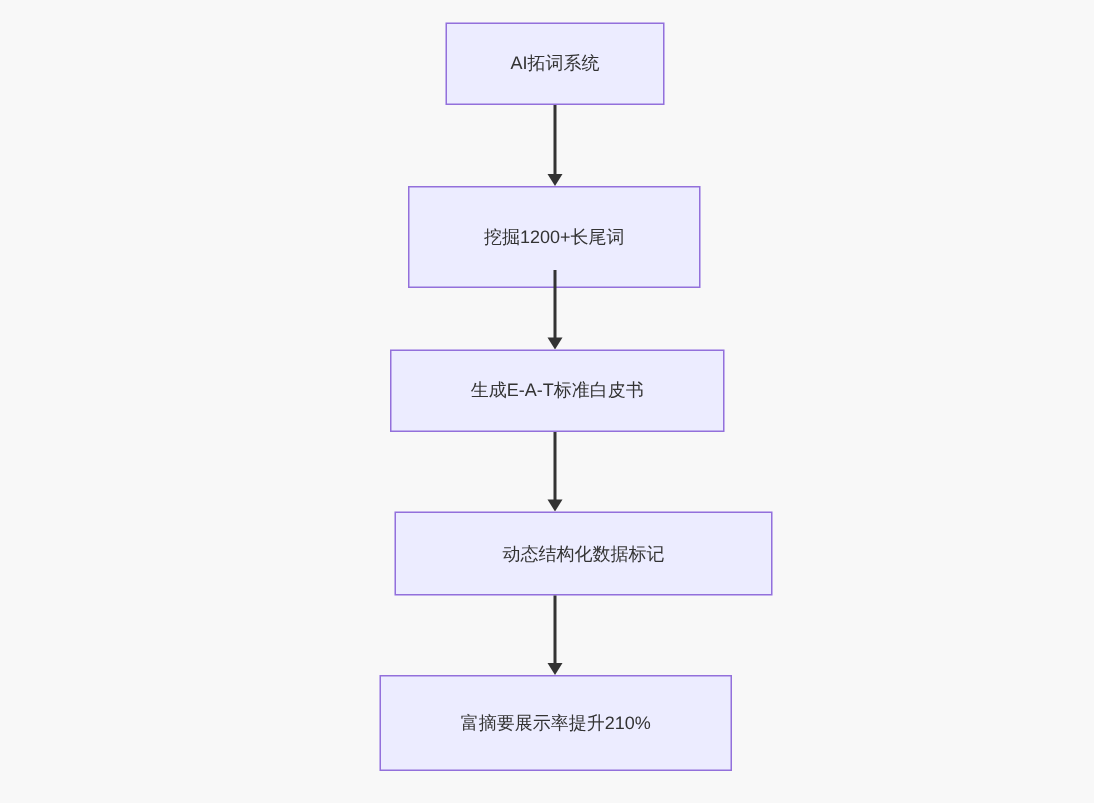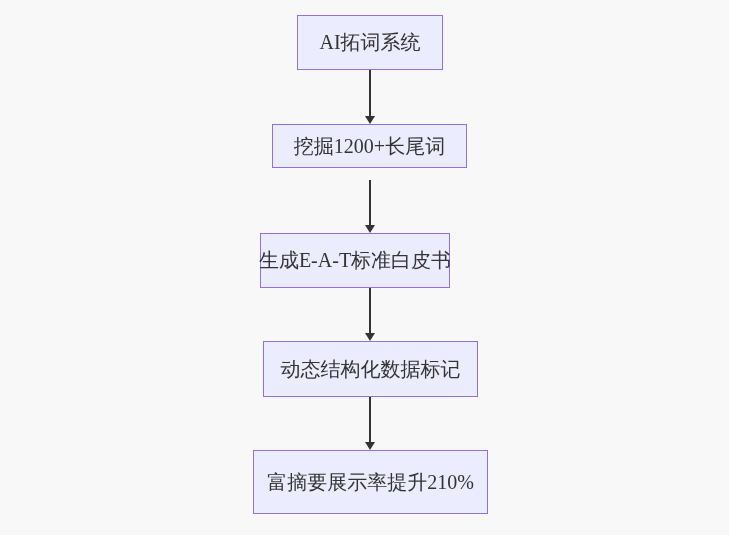--- a/index.html
+++ b/index.html
@@ -16,32 +16,31 @@
     height: 535px;
     background: var(--page_background, #f8f8f8);
     overflow: hidden;
   }
   .node {
     position: absolute;
     box-sizing: border-box;
     background: var(--node_fill, #ECECFF);
     border: 1px solid var(--node_border, #9370DB);
     color: var(--text_color, #333333);
-    font-size: 20px;
+    font-size: 12px;
     display: flex;
     align-items: center;
     justify-content: center;
     text-align: center;
     white-space: nowrap;
-    font-family: Liberation Serif, serif;
   }
   .n1 { left: 297px; top: 15px;  width: 146px; height: 55px; }
-  .n2 { left: 272px; top: 124px; width: 195px; height: 44px; }
-  .n3 { left: 260px; top: 233px; width: 190px; height: 55px; }
-  .n4 { left: 263px; top: 341px; width: 215px; height: 56px; }
+  .n2 { left: 272px; top: 124px; width: 195px; height: 68px; }
+  .n3 { left: 260px; top: 233px; width: 223px; height: 55px; }
+  .n4 { left: 263px; top: 341px; width: 252px; height: 56px; }
   .n5 { left: 253px; top: 450px; width: 235px; height: 64px; }
 
   .arrow {
     position: absolute;
     left: 370px;
     width: 10px;
     margin-left: -5px;
   }
   .a1 { top: 70px;  height: 54px; }
   .a2 { top: 180px; height: 53px; }

